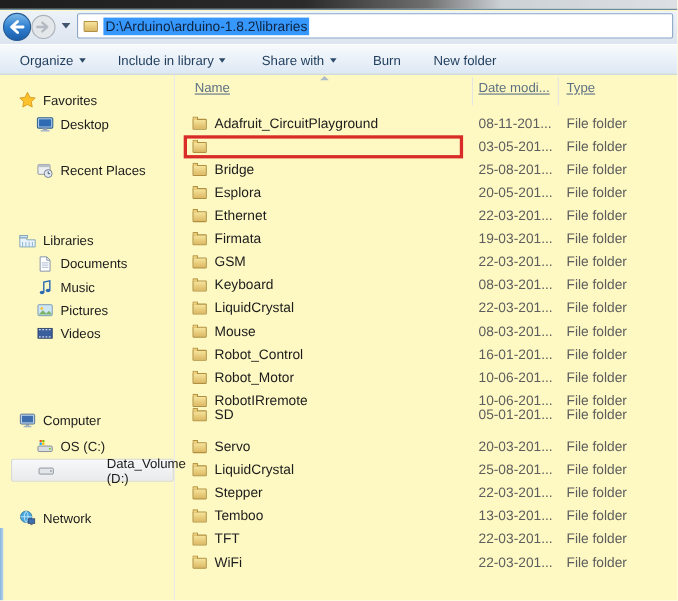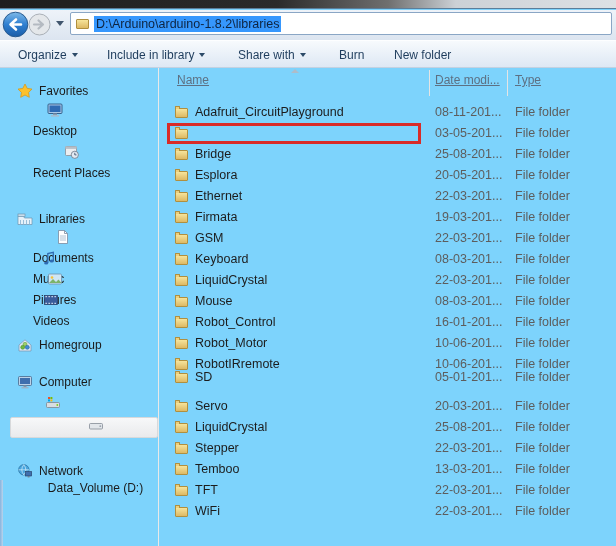--- a/index.html
+++ b/index.html
@@ -1,17 +1,17 @@
 <!DOCTYPE html>
 <html><head>
 <meta charset="utf-8">
 <style>
   * { margin:0; padding:0; box-sizing:border-box; }
   body { font-family:"Liberation Sans", sans-serif; background:#fff; }
-  .root { position:relative; width:616px; height:546px; overflow:hidden; background:#7dd3fc; }
+  .root { position:relative; width:616px; height:546px; overflow:hidden; background:#fef9c3; }
 
   
   .titlebar { position:absolute; left:0; top:0; width:616px; height:9px;
     background:linear-gradient(90deg,#1e1e1e 0%,#2b2b2b 45%,#6f6f6f 63%,#ccd1d6 74%,#dde1e5 100%);
     border-bottom:1px solid #5c7d99; }
 
   
   .navbar { position:absolute; left:0; top:10px; width:616px; height:30px;
     background:linear-gradient(#eef3f9,#dce5f0); }
   .navbtn { position:absolute; border:none; background:none; padding:0; cursor:pointer; }
@@ -34,21 +34,21 @@
     font-family:"Liberation Sans", sans-serif; }
   .tbcaret { width:0; height:0; border-left:3.5px solid transparent; border-right:3.5px solid transparent;
     border-top:4px solid #2c4a68; }
 
   
   .side-sep { position:absolute; left:158px; top:68px; width:1px; height:478px; background:#e9e9e9; }
   .side-item { position:absolute; height:21px; display:flex; align-items:center; gap:6px;
     font-size:12px; color:#1b1b1b; cursor:pointer; }
   .side-item .sicon { width:16px; height:16px; flex:0 0 16px; display:inline-block; }
   .side-item.head  { left:17px; }
-  .side-item.child { left:33px;flex-direction:column; }
+  .side-item.child { left:33px; }
   .side-item.selected { left:10px; width:148px; padding-left:23px;
     background:linear-gradient(#f7f8f9,#e9eaec); border:1px solid #d7d9db; border-radius:2px;gap:47px; }
   .blue-edge { position:absolute; left:0; top:480px; width:3px; height:66px;
     background:linear-gradient(90deg,#86b4de,#b9d4ec); }
 
   
   .col-head { position:absolute; top:73px; font-size:12px; color:#5d7083; cursor:pointer; background:none; border:none; font-family:"Liberation Sans", sans-serif;text-decoration:underline; }
   .sortcaret { position:absolute; left:291px; top:69px; width:0; height:0;
     border-left:4px solid transparent; border-right:4px solid transparent;
     border-bottom:4px solid #aebcc9; }
@@ -201,30 +201,20 @@
           <rect x="8.4" y="4.2" width="1.6" height="1" fill="#e8eef6"></rect>
           <rect x="11.4" y="4.2" width="1.6" height="1" fill="#e8eef6"></rect>
           <rect x="2.4" y="10.8" width="1.6" height="1" fill="#e8eef6"></rect>
           <rect x="5.4" y="10.8" width="1.6" height="1" fill="#e8eef6"></rect>
           <rect x="8.4" y="10.8" width="1.6" height="1" fill="#e8eef6"></rect>
           <rect x="11.4" y="10.8" width="1.6" height="1" fill="#e8eef6"></rect>
         </svg></span>
     <span>Videos</span>
   </div>
 
-  <div class="side-item head" style="top:334px">
-    <span class="sicon">
-      <svg viewBox="0 0 16 16" width="16" height="16">
-          <path d="M2 8l6-5.2L14 8v6H2z" fill="#dce9f5" stroke="#7a93ad" stroke-width="0.7"></path>
-          <circle cx="8" cy="7.3" r="2" fill="#9fd06c" stroke="#5d9836" stroke-width="0.5"></circle>
-          <circle cx="5.7" cy="10.3" r="2" fill="#6fba3e" stroke="#4a8526" stroke-width="0.5"></circle>
-          <circle cx="10.3" cy="10.3" r="2" fill="#3f8cd6" stroke="#205a96" stroke-width="0.5"></circle>
-        </svg></span>
-    <span>Homegroup</span>
-  </div>
 
   <div class="side-item head" style="top:371px">
     <span class="sicon">
       <svg viewBox="0 0 16 16" width="16" height="16">
           <rect x="1.5" y="2.5" width="13" height="9" rx="1" fill="#bcd2e8" stroke="#46678c" stroke-width="0.8"></rect>
           <rect x="3" y="4" width="10" height="6" fill="#3f6fae"></rect>
           <rect x="6.5" y="11.5" width="3" height="1.5" fill="#8296ac"></rect>
           <rect x="4.5" y="13.1" width="7" height="1.3" fill="#9fb0c2"></rect>
         </svg></span>
     <span>Computer</span>

